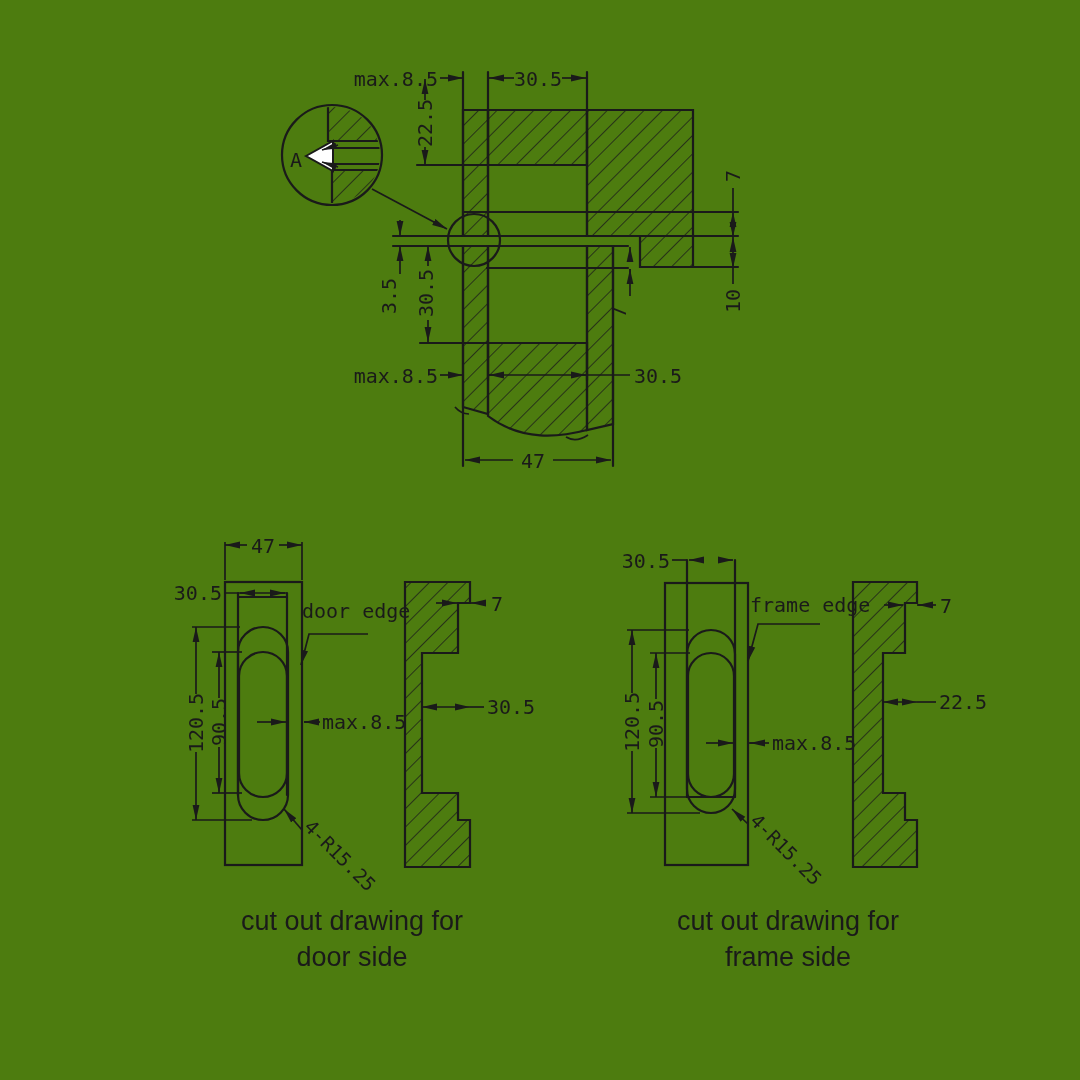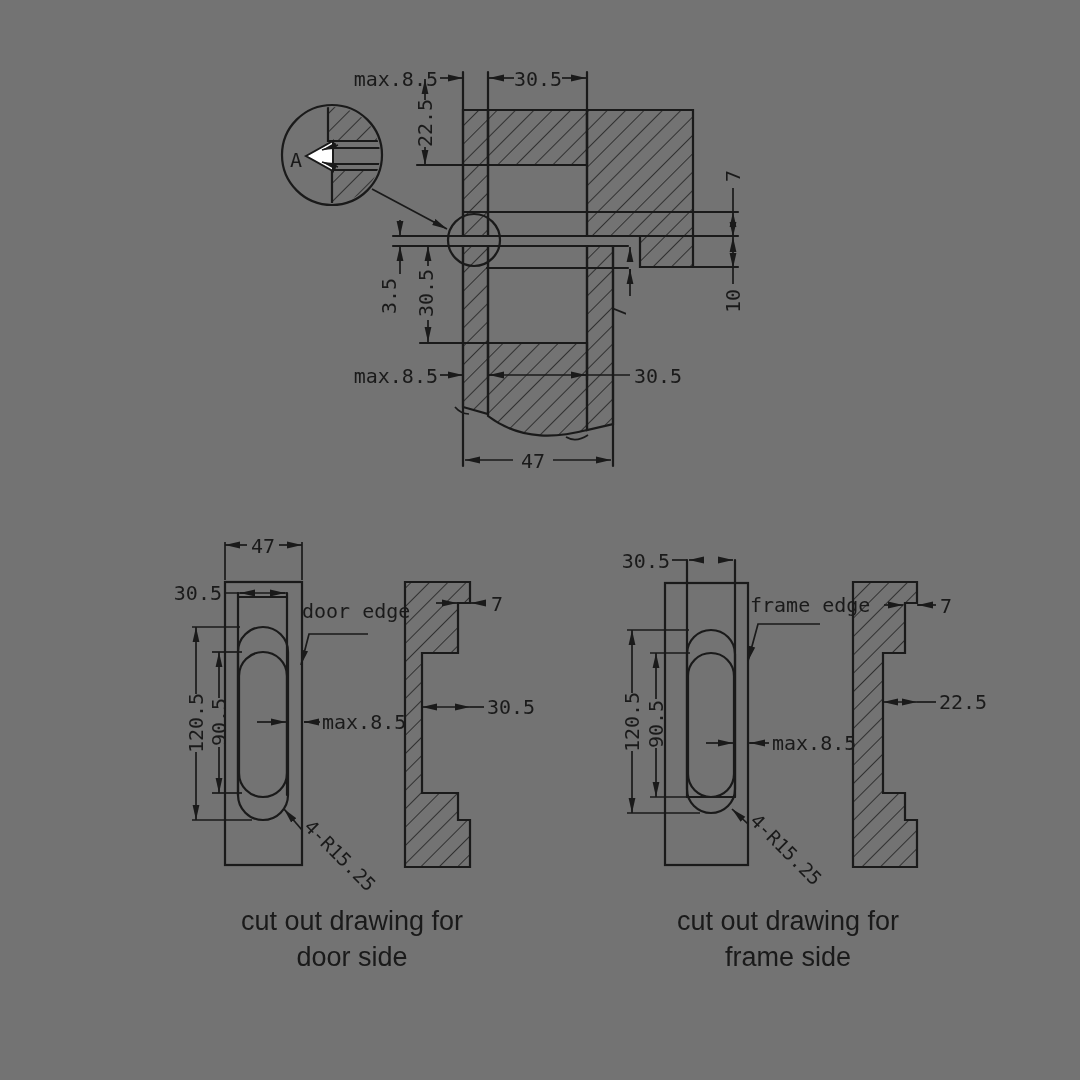--- a/index.html
+++ b/index.html
@@ -1,16 +1,16 @@
 <!DOCTYPE html>
 <html><head>
 <meta charset="utf-8">
 <style>
   html,body{margin:0;padding:0;background:#ffffff;}
-  .page{width:1080px;height:1080px;background:#737373;position:relative;overflow:hidden;}
+  .page{width:1080px;height:1080px;background:#4d7c0f;position:relative;overflow:hidden;}
   svg{display:block;}
   text{fill:#1a1a1a;}
   .dimtxt{font-family:"DejaVu Sans Mono",monospace;font-size:20px;}
   .dimtxt-sm{font-family:"DejaVu Sans Mono",monospace;font-size:19px;}
   .captxt{font-family:"Liberation Sans",sans-serif;font-size:27px;}
   .geo{stroke:#1a1a1a;stroke-width:2.2;fill:none;stroke-linecap:round;}
   .geoh{stroke:#1a1a1a;stroke-width:2.2;fill:url(#hatch);}
   .dim{stroke:#1a1a1a;stroke-width:1.7;fill:none;}
   .thin{stroke:#1a1a1a;stroke-width:1.7;fill:none;}
 </style>

